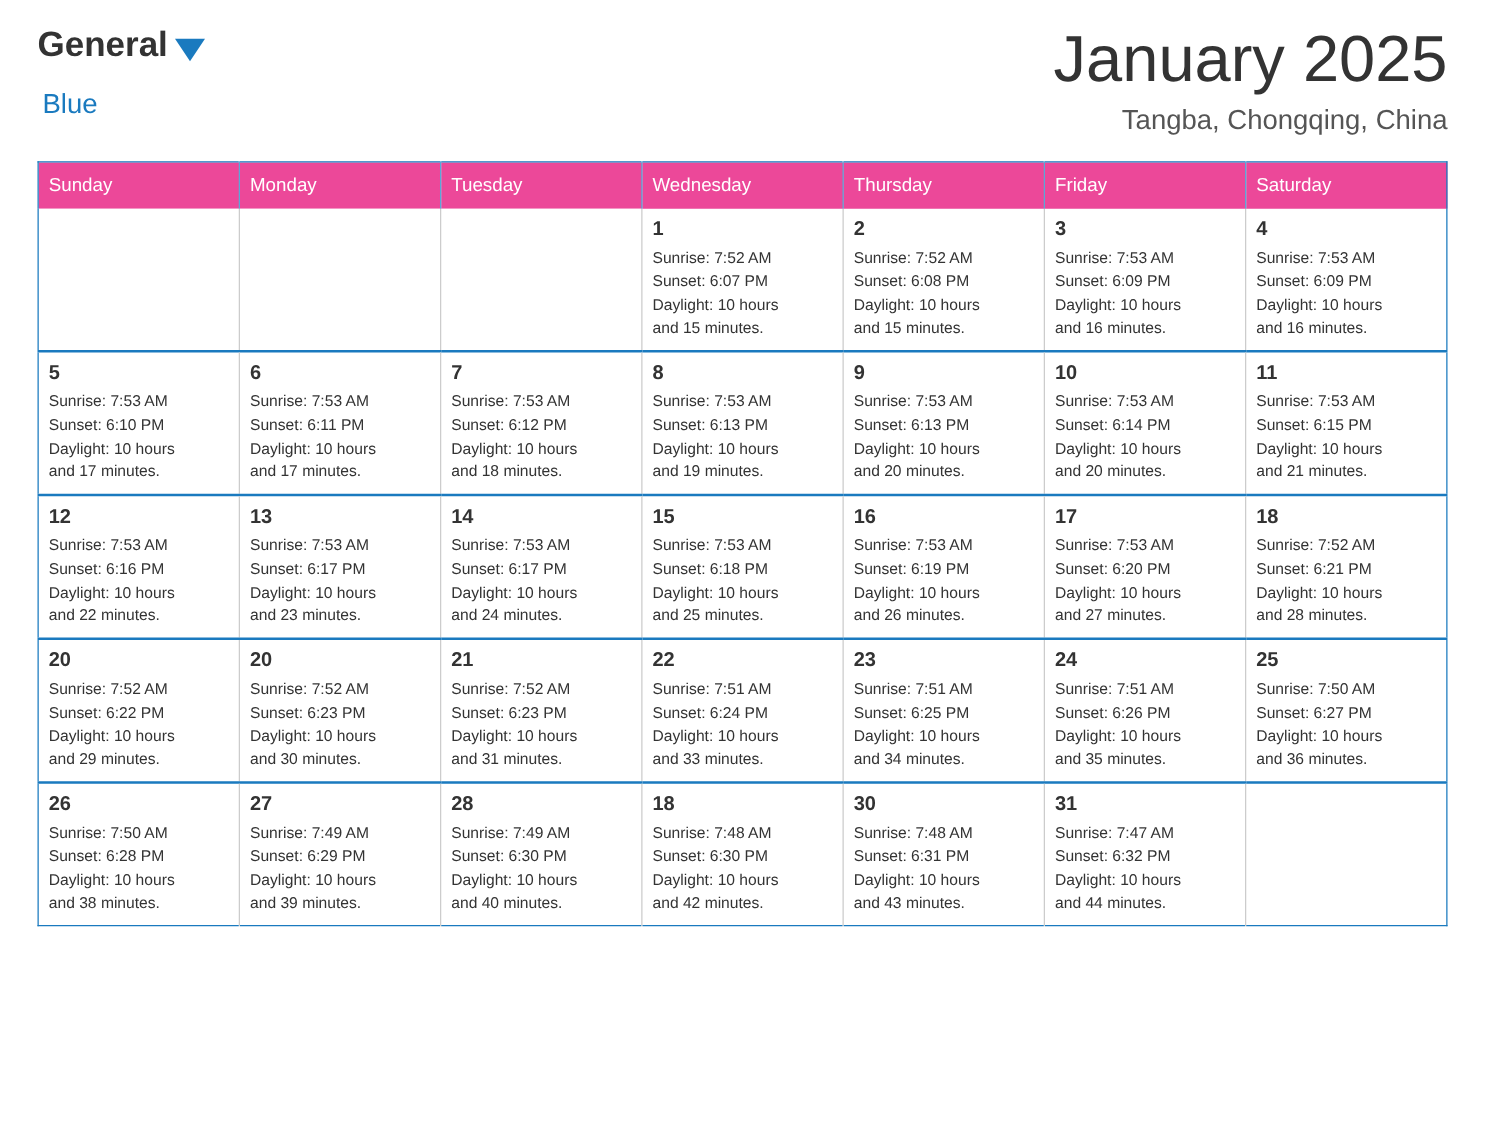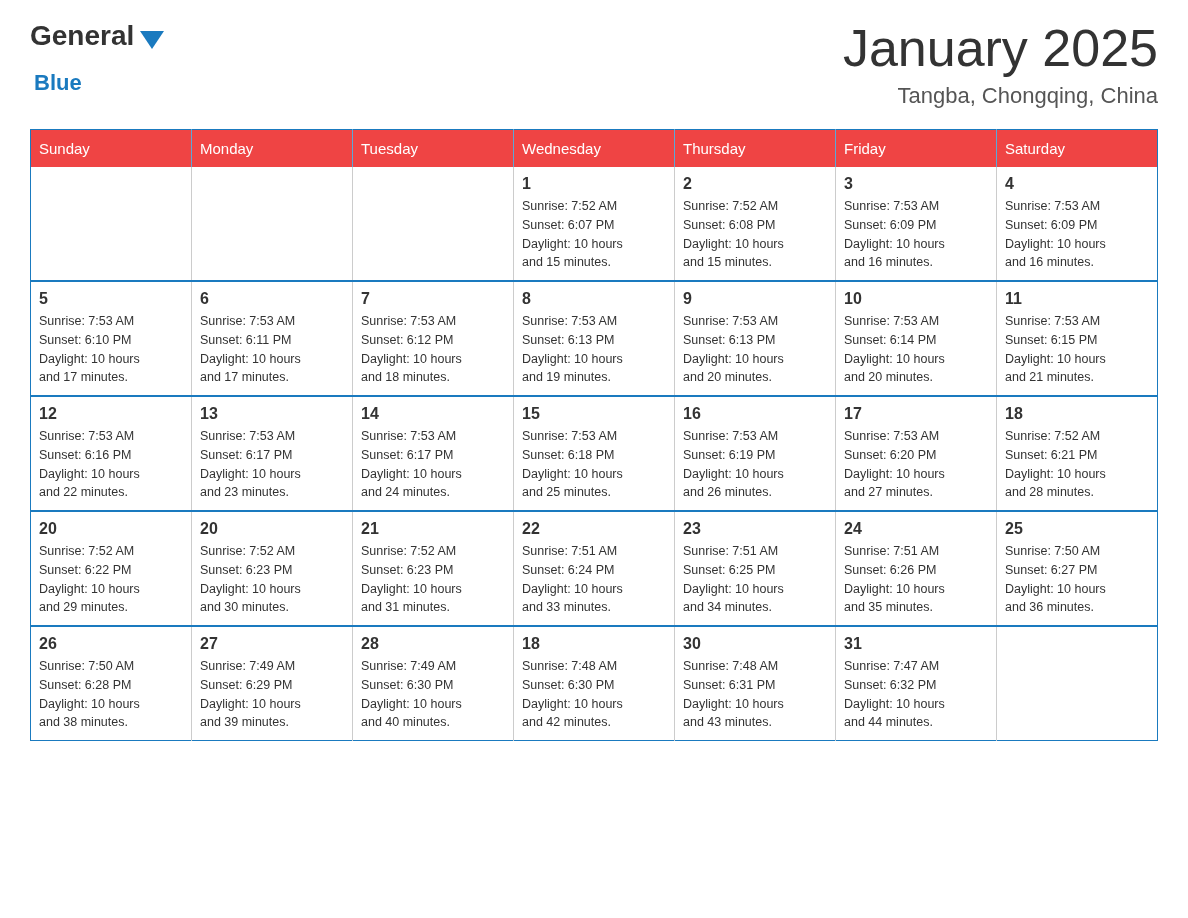--- a/index.html
+++ b/index.html
@@ -34,21 +34,21 @@
       width: 0;
       height: 0;
       border-left: 12px solid transparent;
       border-right: 12px solid transparent;
       border-top: 18px solid #1a7abf;
       margin-left: 4px;
       margin-top: 8px;
     }
     .logo-blue {
       font-size: 22px;
-      font-weight: bold;
+      font-weight: normal;
       color: #1a7abf;
       margin-top: -4px;
       margin-left: 4px;
     }
     .title-section {
       text-align: right;
     }
     .main-title {
       font-size: 52px;
       font-weight: normal;
@@ -59,21 +59,21 @@
       font-size: 22px;
       color: #555;
       margin-top: 6px;
     }
     .calendar {
       width: 100%;
       border-collapse: collapse;
       border: 1px solid #1a7abf;
     }
     .calendar thead tr th {
-      background-color: #ef4444;
+      background-color: #ec4899;
       color: #fff;
       padding: 10px 8px;
       font-size: 15px;
       font-weight: normal;
       text-align: left;
       border-right: 1px solid #5aa8d8;
       width: calc(100% / 7);
     }
     .calendar thead tr th:last-child {
       border-right: none;

